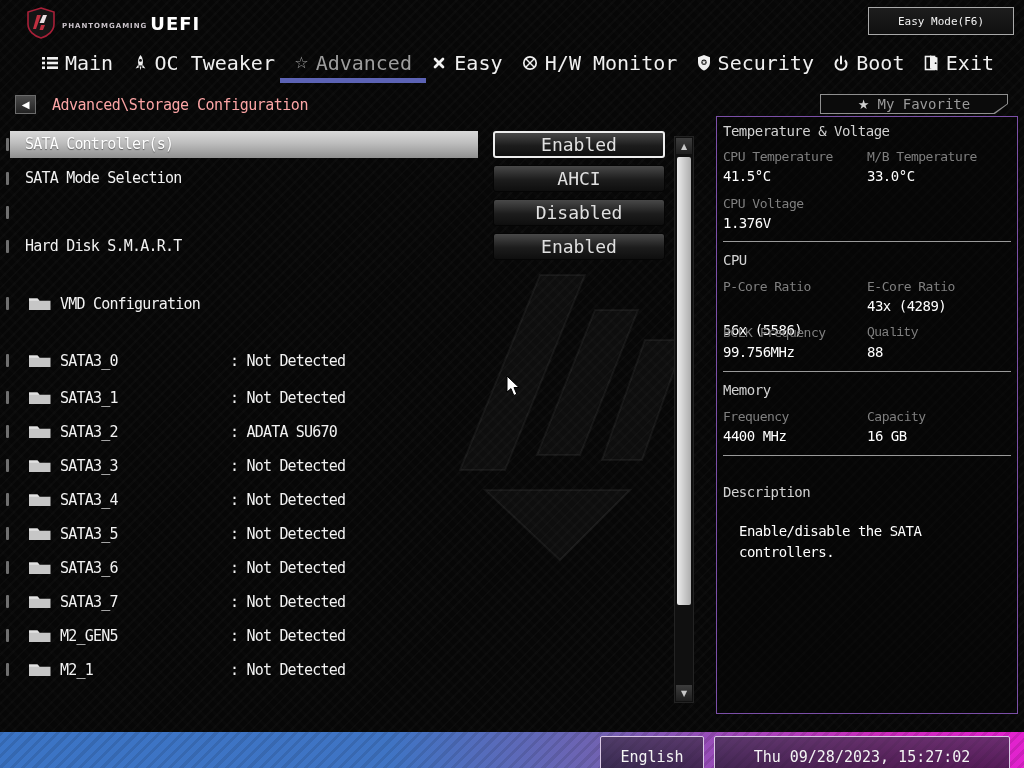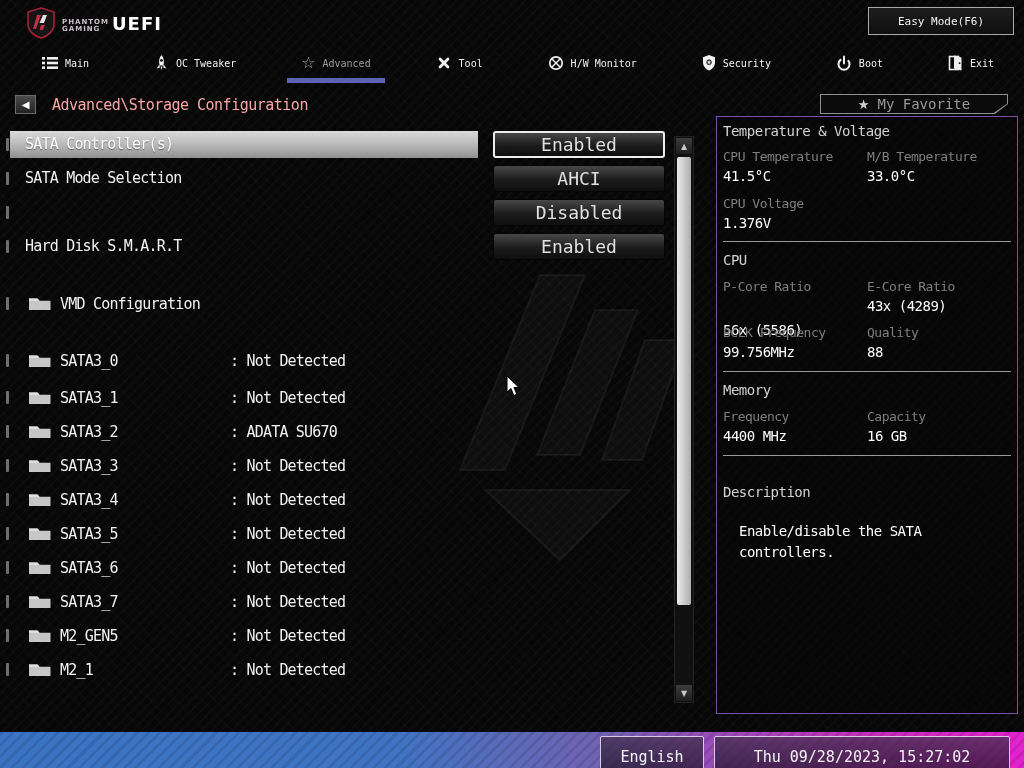--- a/index.html
+++ b/index.html
@@ -12,33 +12,33 @@
   }
   .texture {
     position:absolute; inset:0; pointer-events:none;
     background:
       repeating-linear-gradient(135deg, rgba(255,255,255,0.018) 0 2px, transparent 2px 7px),
       repeating-linear-gradient(45deg, rgba(255,255,255,0.008) 0 3px, transparent 3px 9px);
   }
   
   .brand { position:absolute; left:26px; top:7px; display:flex; align-items:center; }
   .brand-text { margin-left:6px; display:flex; align-items:center; }
-  .brand-stack { display:flex; flex-direction:column; line-height:7px;margin-top:6px; }
+  .brand-stack { display:flex; flex-direction:row; line-height:7px;margin-top:6px; }
   .brand-stack span { font-family:"DejaVu Sans", sans-serif; font-size:7px; letter-spacing:1px; color:#c9c2c9; font-weight:bold; }
   .brand-uefi { font-family:"DejaVu Sans", sans-serif; font-size:18px; font-weight:bold; color:#fff; letter-spacing:1px; margin-left:3px; }
   .easy-mode {
     position:absolute; right:10px; top:7px; width:146px; height:28px;
     background:linear-gradient(180deg,#1d1d1d,#101010);
     border:1px solid #a9a9a9; color:#f2f2f2; font-size:11px;
     display:flex; align-items:center; justify-content:center;
   }
   
   .nav { position:absolute; left:42px; right:30px; top:47px; height:32px; display:flex; justify-content:space-between; align-items:center; }
   .tab { position:relative; display:flex; align-items:center; gap:7px; height:32px; cursor:default; }
-  .tab .tlabel { font-size:10px; color:#f0f0f0; }
+  .tab .tlabel { font-size:20px; color:#f0f0f0; }
   .tab.active .tlabel { color:#9d9d9d; }
   .tab .ticon { display:flex; align-items:center; }
   .tab.active .underline { position:absolute; left:-14px; right:-14px; bottom:-4px; height:5px; background:#5c63b5; }
   .star-glyph { font-family:"DejaVu Sans", sans-serif; font-size:16px; color:#9d9d9d; line-height:16px; }
   
   .back-btn {
     position:absolute; left:15px; top:95px; width:21px; height:19px;
     background:linear-gradient(180deg,#4b4b4b,#222);
     border:1px solid #6b6b6b; color:#fff; font-size:10px;
     display:flex; align-items:center; justify-content:center;
@@ -172,21 +172,21 @@
     <div class="underline"></div>
   </div>
 
   <div class="tab">
     <span class="ticon">
       <svg width="16" height="16" viewBox="0 0 16 16" fill="#f0f0f0">
         <rect x="1" y="6.6" width="14" height="2.8" rx="1.4" transform="rotate(45 8 8)"></rect>
         <rect x="1" y="6.6" width="14" height="2.8" rx="1.4" transform="rotate(-45 8 8)"></rect>
       </svg>
     </span>
-    <span class="tlabel">Tool</span>
+    <span class="tlabel">Easy</span>
   </div>
 
   <div class="tab">
     <span class="ticon">
       <svg width="16" height="16" viewBox="0 0 16 16">
         <circle cx="8" cy="8" r="6.2" fill="none" stroke="#f0f0f0" stroke-width="1.7"></circle>
         <line x1="4" y1="4" x2="12" y2="12" stroke="#f0f0f0" stroke-width="1.5"></line>
         <line x1="12" y1="4" x2="4" y2="12" stroke="#f0f0f0" stroke-width="1.5"></line>
       </svg>
     </span>
@@ -403,21 +403,21 @@
   <div class="pvalue col1" style="top:98px;">1.376V</div>
 
   <div class="sep" style="top:124px;"></div>
 
   <div class="sect-title" style="top:135px;">CPU</div>
   <div class="plabel col1" style="top:162px;">P-Core Ratio</div>
   <div class="plabel col2" style="top:162px;">E-Core Ratio</div>
   <div class="pvalue col1" style="top:165px;margin-top:40px;">56x (5586)</div>
   <div class="pvalue col2" style="top:181px;">43x (4289)</div>
   <div class="plabel col1" style="top:208px;">BCLK Frequency</div>
-  <div class="plabel col2" style="top:208px;">Quality</div>
+  <div class="plabel col2" style="top:208px;font-family:Liberation Mono, monospace;">Quality</div>
   <div class="pvalue col1" style="top:227px;">99.756MHz</div>
   <div class="pvalue col2" style="top:227px;">88</div>
 
   <div class="sep" style="top:254px;"></div>
 
   <div class="sect-title" style="top:265px;">Memory</div>
   <div class="plabel col1" style="top:292px;">Frequency</div>
   <div class="plabel col2" style="top:292px;">Capacity</div>
   <div class="pvalue col1" style="top:311px;">4400 MHz</div>
   <div class="pvalue col2" style="top:311px;">16 GB</div>

